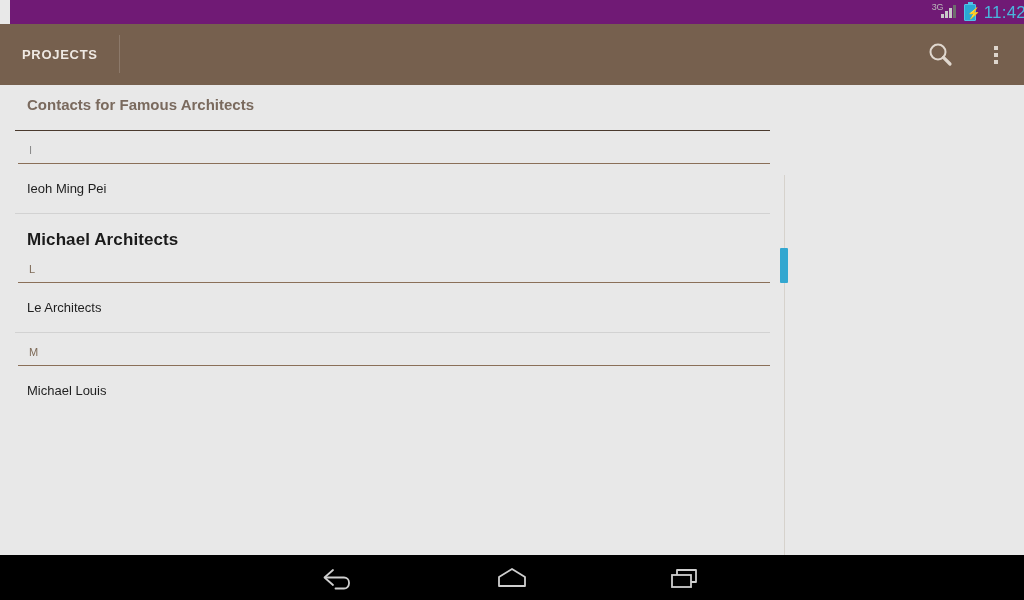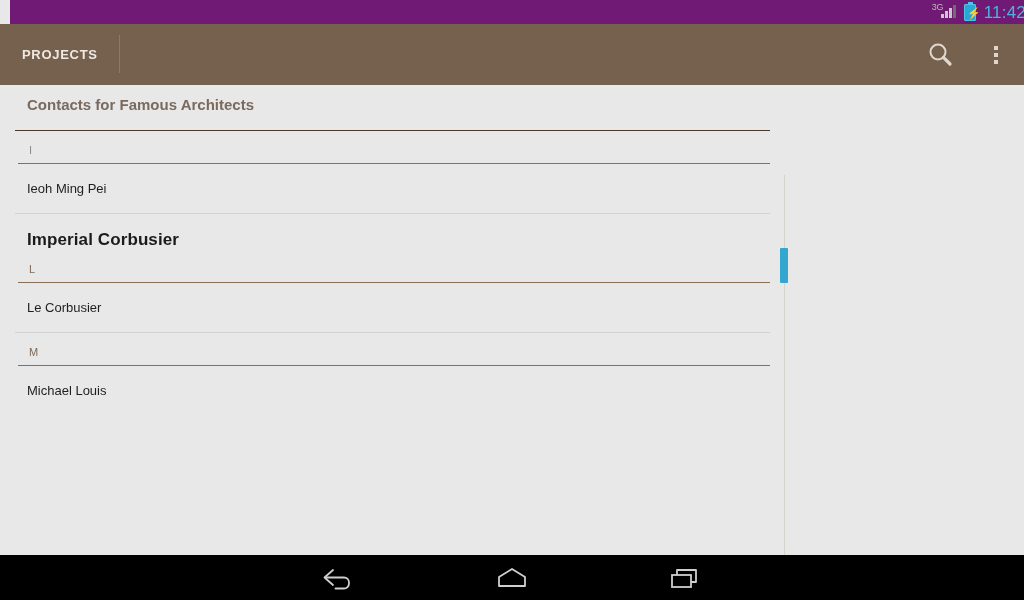--- a/index.html
+++ b/index.html
@@ -328,25 +328,25 @@
 
     <div class="list-title">Contacts for Famous Architects</div>
     <div class="hr-strong"></div>
 
     <div class="section-letter">I</div>
     <div class="hr-brown"></div>
 
     <div class="contact-row">Ieoh Ming Pei</div>
     <div class="hr-thin"></div>
 
-    <div class="group-header">Imperial Corbusier</div>
+    <div class="group-header">Michael Architects</div>
     <div class="section-letter brownish">L</div>
     <div class="hr-brown"></div>
 
-    <div class="contact-row">Le Corbusier</div>
+    <div class="contact-row">Le Architects</div>
     <div class="hr-thin"></div>
 
     <div class="section-letter brownish">M</div>
     <div class="hr-brown"></div>
 
     <div class="contact-row">Michael Louis</div>
 
     <div class="scroll-track"></div>
     <div class="scroll-thumb"></div>
   </div>

